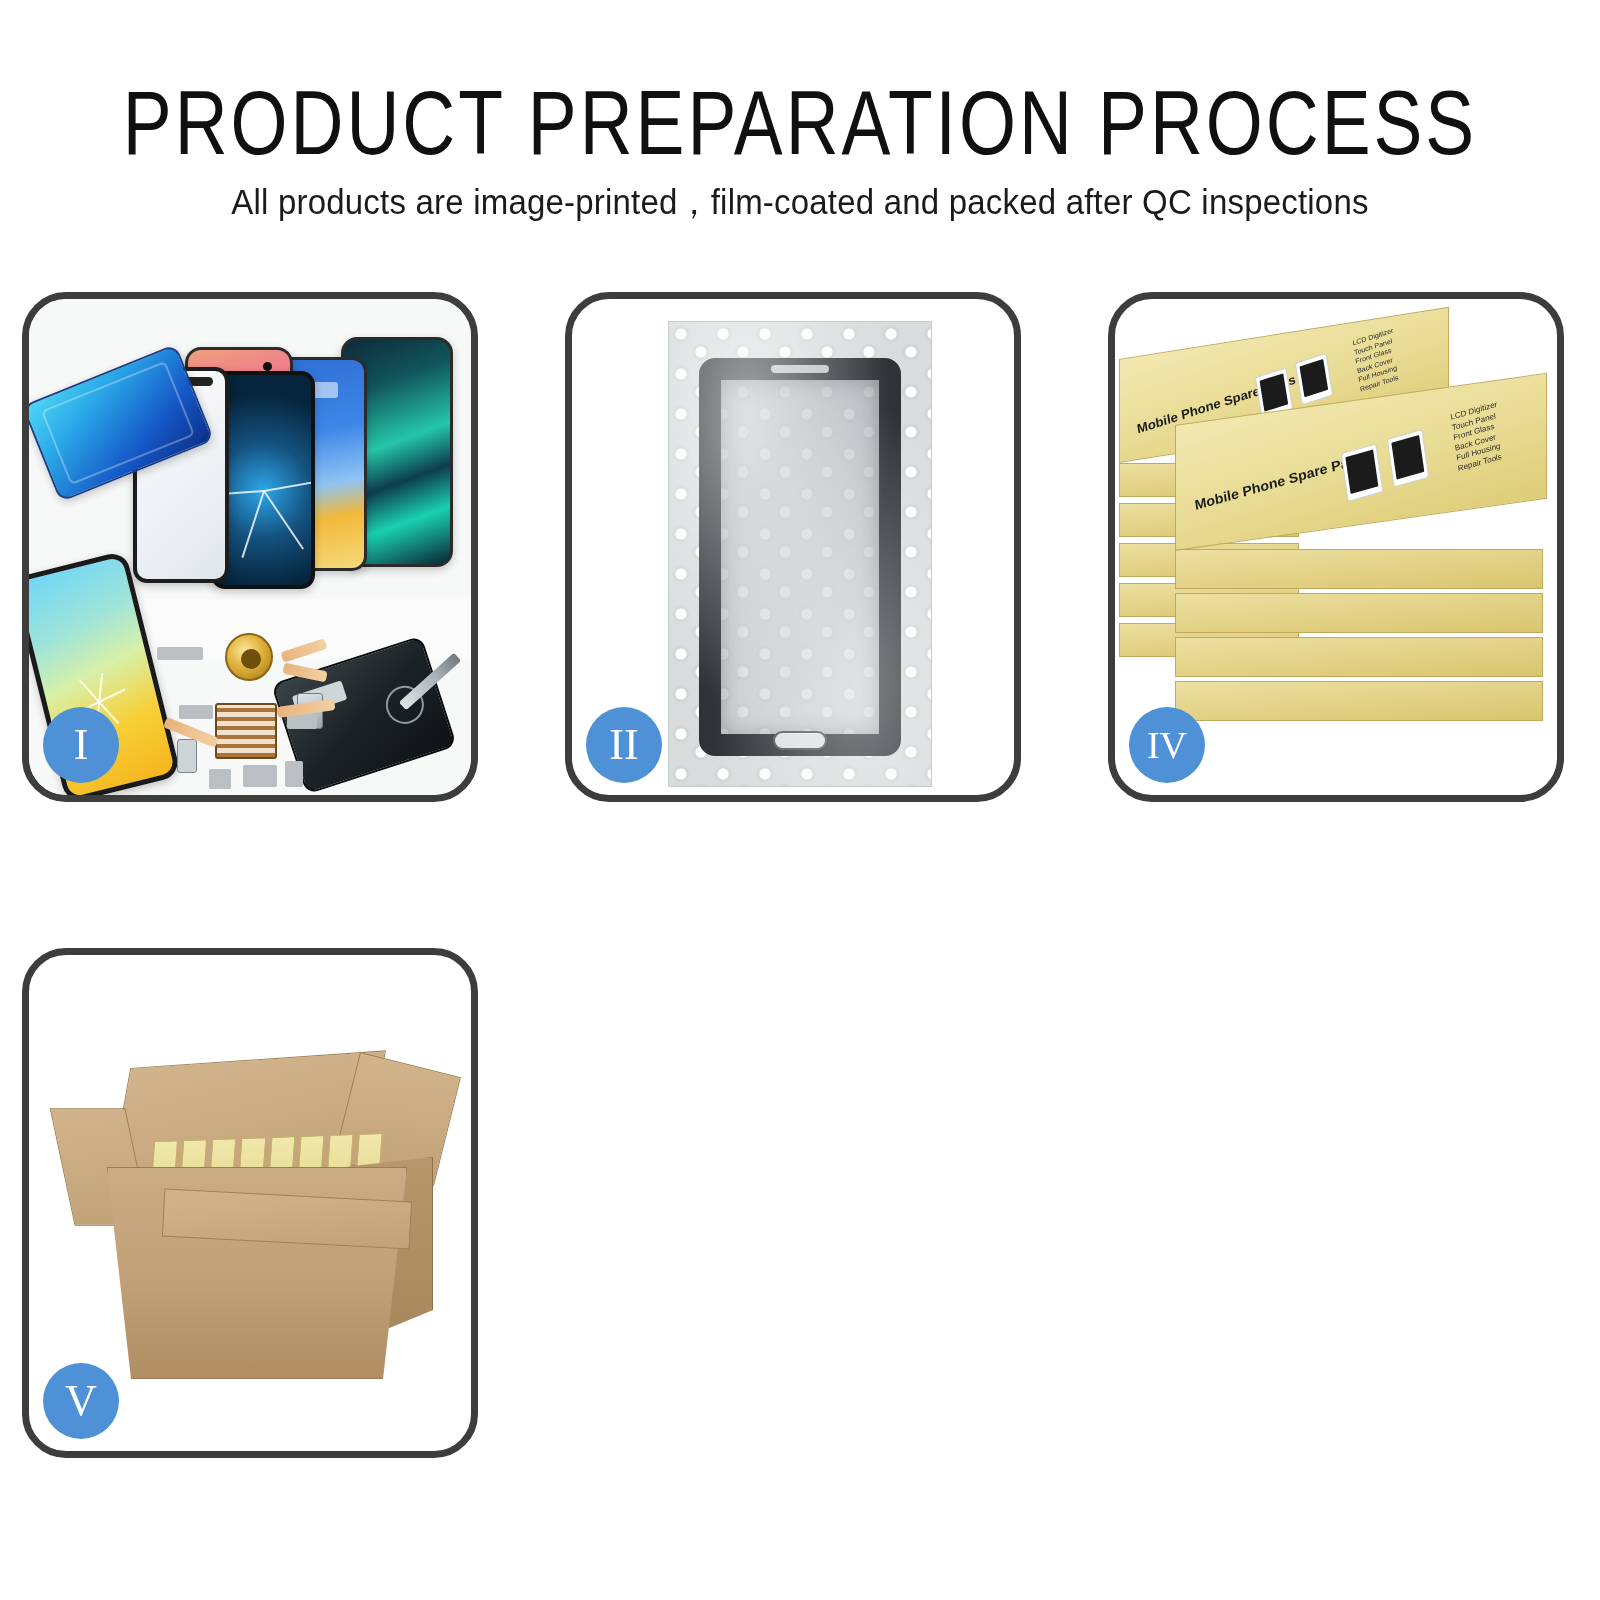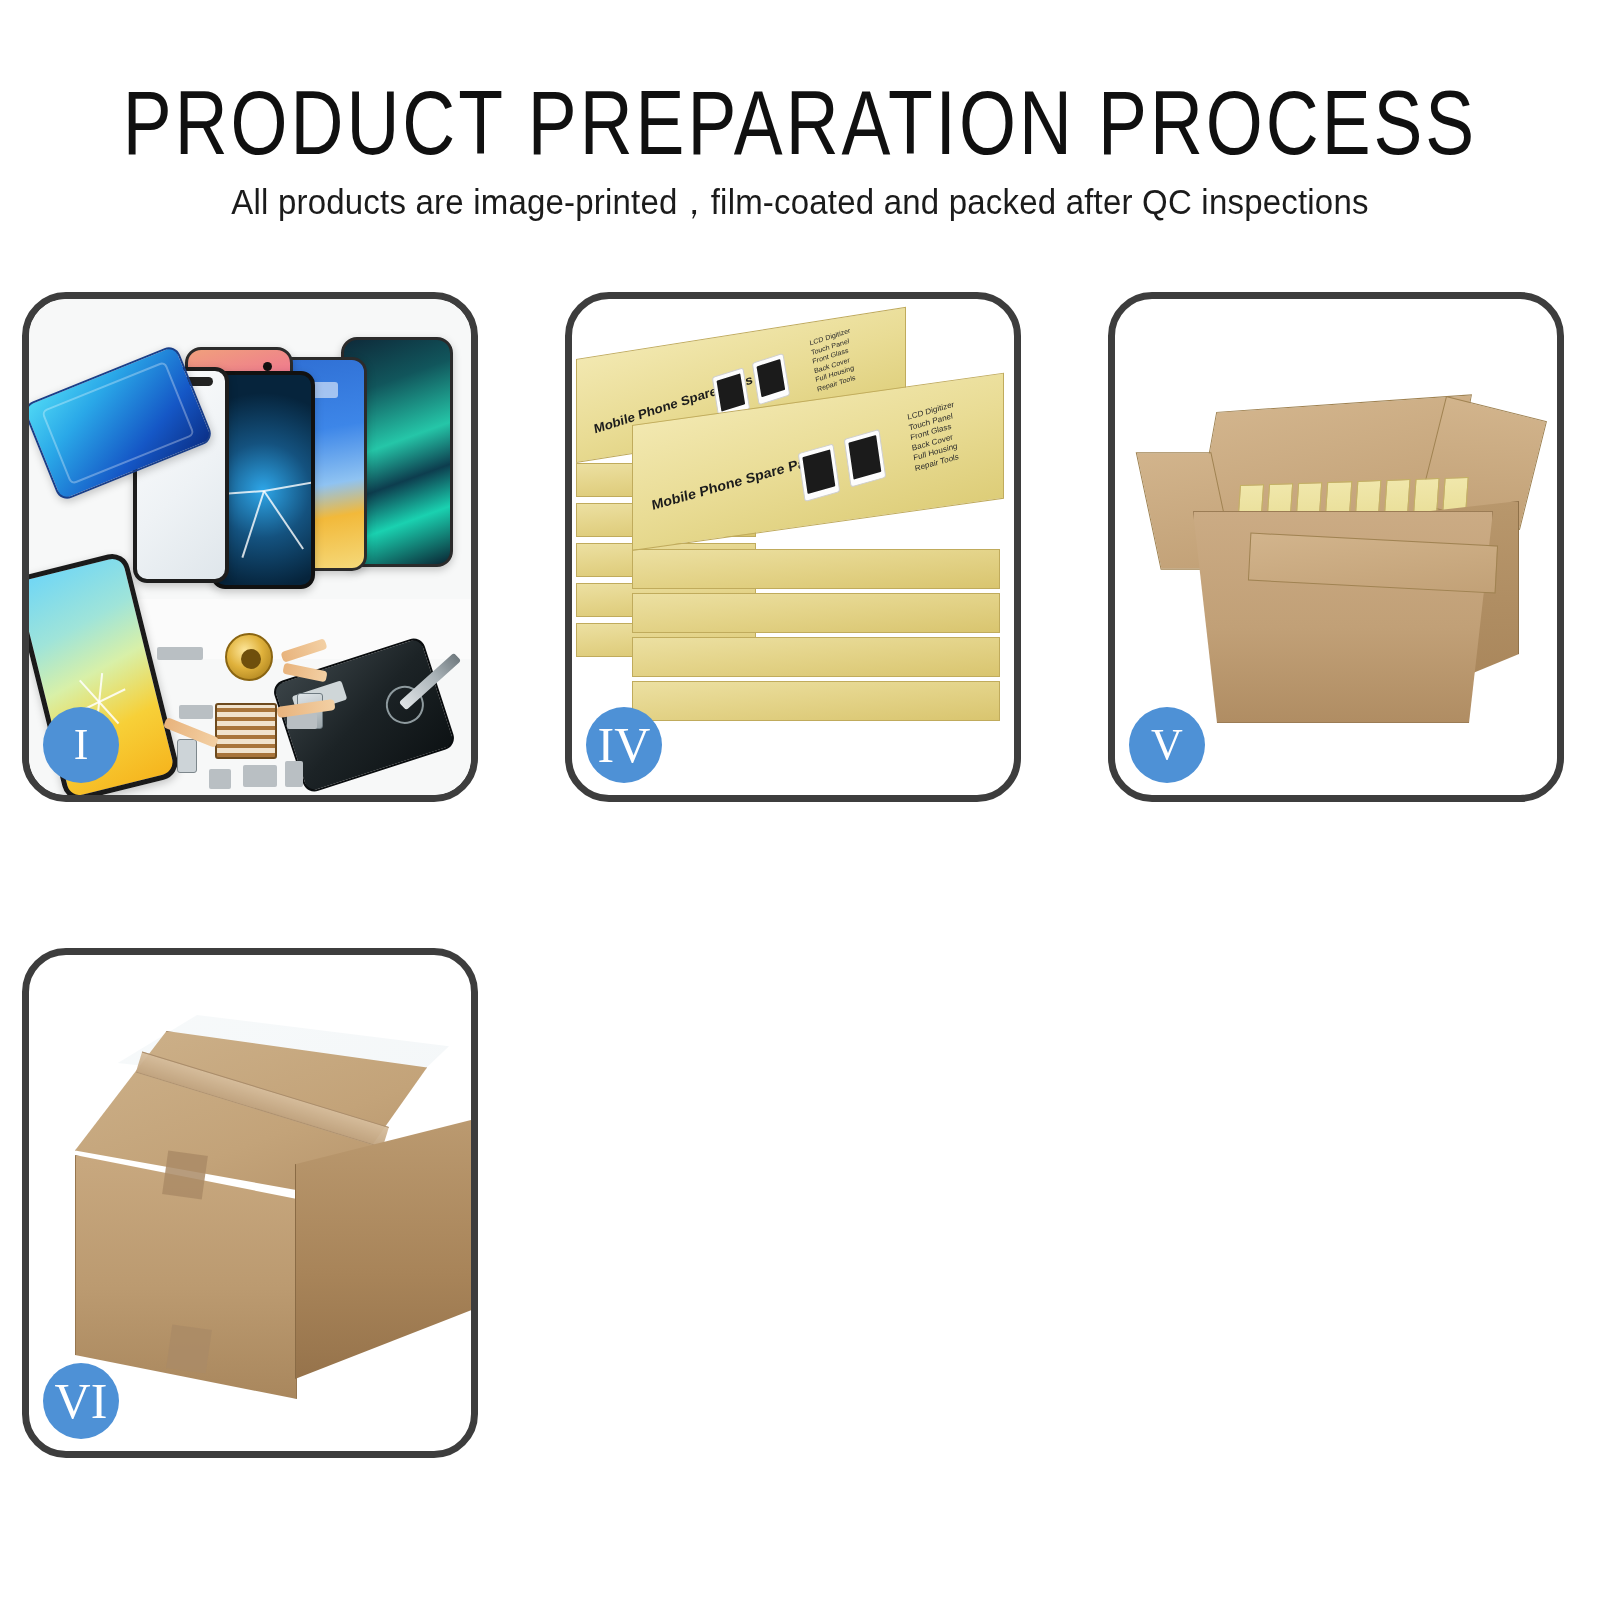--- a/index.html
+++ b/index.html
@@ -75,21 +75,21 @@
     border-radius: 50%;
     background: #4e91d6;
     color: #ffffff;
     font-family: "Liberation Serif", serif;
     font-size: 44px;
     line-height: 76px;
     text-align: center;
     letter-spacing: 0px;
     z-index: 40;
   }
-  .badge.wide { font-size: 50px; }
+  .badge.wide { font-size: 38px; }
 
   
   .p1-bg { position: absolute; inset: 0; background: #f7f8f8; }
   .p1-band {
     position: absolute; left: 0; right: 0; top: 300px; height: 60px;
     background: #fbfbfb;
   }
   .phone {
     position: absolute; border-radius: 14px; overflow: hidden;
     box-shadow: 0 3px 9px rgba(0,0,0,0.22);
@@ -453,20 +453,32 @@
       <div class="part" style="left:256px; top:462px; width:18px; height:26px;"></div>
 
       <div class="flex-cable" style="left:252px; top:346px; width:46px; transform:rotate(-18deg);"></div>
       <div class="flex-cable" style="left:254px; top:368px; width:44px; transform:rotate(12deg);"></div>
       <div class="flex-cable" style="left:248px; top:404px; width:58px; transform:rotate(-8deg);"></div>
       <div class="flex-cable" style="left:134px; top:428px; width:56px; transform:rotate(22deg);"></div>
     </div>
     <div class="badge">I</div>
   </div>
 
+  <div class="panel">
+    <div class="panel-stage">
+      <div class="bubble-sheet">
+        <div class="screen-dark">
+          <div class="earpiece"></div>
+          <div class="home-btn"></div>
+        </div>
+        <div class="bubble-gloss"></div>
+      </div>
+    </div>
+    <div class="badge">II</div>
+  </div>
 
 
   <div class="panel">
     <div class="panel-stage">
       <div class="stack">
 
         <div class="gbox" style="left:4px; top:164px; width:180px; height:34px;"></div>
         <div class="gbox" style="left:4px; top:204px; width:180px; height:34px;"></div>
         <div class="gbox" style="left:4px; top:244px; width:180px; height:34px;"></div>
         <div class="gbox" style="left:4px; top:284px; width:180px; height:34px;"></div>
@@ -525,26 +537,14 @@
           <div></div>
       </div>
       <div class="flap flap-left"></div>
       <div class="carton-side"></div>
       <div class="carton-body"></div>
       <div class="flap flap-front"></div>
     </div>
     <div class="badge">V</div>
   </div>
 
-  <div class="panel">
-    <div class="panel-stage">
-      <div class="sealed-shadow"></div>
-      <div class="sealed-top"></div>
-      <div class="sealed-tape"></div>
-      <div class="sealed-front"></div>
-      <div class="sealed-right"></div>
-      <div class="tape-tab tab-a"></div>
-      <div class="tape-tab tab-b"></div>
-    </div>
-    <div class="badge wide">VI</div>
-  </div>
 
 </div>
 
 </body></html>

